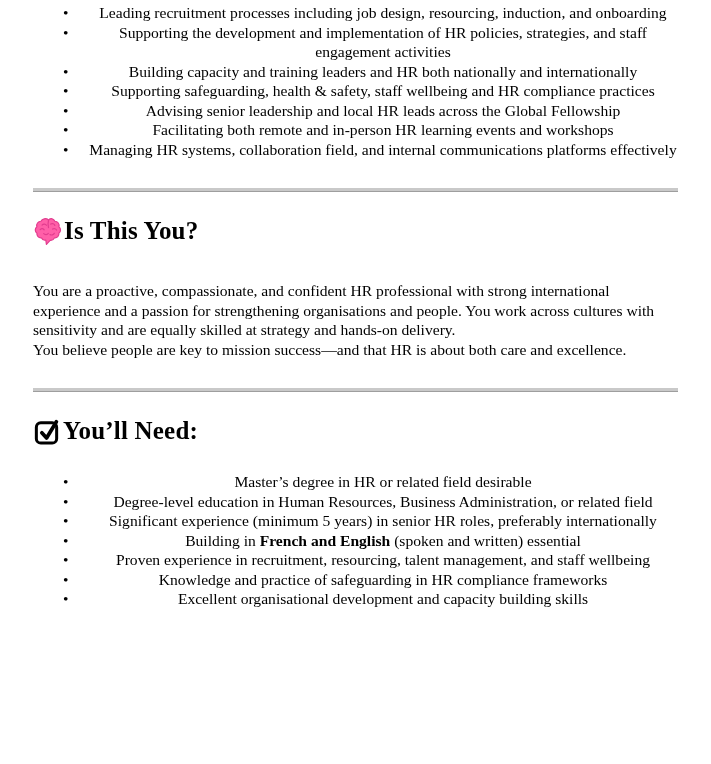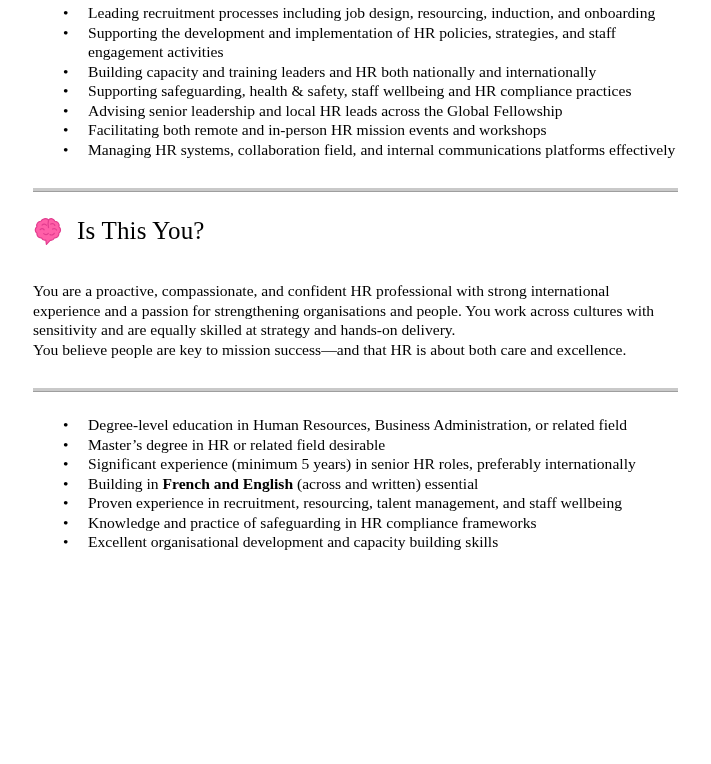--- a/index.html
+++ b/index.html
@@ -20,42 +20,42 @@
   ul.bullet-list {
     margin: 0;
     padding: 0;
     list-style: none;
   }
   ul.bullet-list li {
     position: relative;
     padding-left: 55px;
     font-size: 15.6px;
     line-height: 19.5px;
+    text-align: center;
   }
   ul.bullet-list li::before {
     content: "\2022";
     position: absolute;
     left: 30px;
     top: 0;
     font-size: 15.6px;
     line-height: 19.5px;
   }
   .divider {
     height: 3px;
     margin-top: 29px;
     background: var(--divider_top, #c9c9c9);
     border-bottom: 1px solid var(--divider_bottom, #9e9e9e);
   }
   .section-heading {
     margin: 21px 0 0 0;
     display: flex;
     align-items: center;
-    gap: 13px;
     font-size: 25px;
-    font-weight: normal;
+    font-weight: bold;
     line-height: 36px;
     letter-spacing: 0.2px;
   }
   .heading-icon {
     display: inline-flex;
     flex: 0 0 auto;
   }
   .para {
     margin-top: 32px;
     font-size: 15.6px;
@@ -95,21 +95,21 @@
 <body>
 
 <div class="page">
 
   <ul class="bullet-list">
       <li>Leading recruitment processes including job design, resourcing, induction, and onboarding</li>
       <li>Supporting the development and implementation of HR policies, strategies, and staff engagement activities</li>
       <li>Building capacity and training leaders and HR both nationally and internationally</li>
       <li>Supporting safeguarding, health &amp; safety, staff wellbeing and HR compliance practices</li>
       <li>Advising senior leadership and local HR leads across the Global Fellowship</li>
-      <li>Facilitating both remote and in-person HR mission events and workshops</li>
+      <li>Facilitating both remote and in-person HR learning events and workshops</li>
       <li>Managing HR systems, collaboration field, and internal communications platforms effectively</li>
     </ul>
 
   <div class="divider"></div>
 
   <h2 class="section-heading">
     <span class="heading-icon">
       <svg width="31" height="31" viewBox="0 0 36 36" aria-hidden="true">
         <path class="brain-body" d="M18 4.6 C15.2 2.2 10.6 2.9 9.2 6.1 C5.9 6.3 3.5 9.2 4.5 12.4 C2 14.4 2 18.2 4.6 20 C4.1 23.1 6.6 25.8 9.7 25.4 C10.6 27.4 12.8 28.5 14.9 28 L15.6 32.9 L19.9 28.2 C22 28.5 24.1 27.3 24.9 25.4 C28 25.8 30.5 23.1 30 20 C32.6 18.2 32.6 14.4 30.1 12.4 C31.1 9.2 28.7 6.3 25.4 6.1 C24 2.9 20.8 2.2 18 4.6 Z"></path>
         <g class="brain-lines">
@@ -126,24 +126,33 @@
     <span>Is This You?</span>
   </h2>
 
   <div class="para">
     <div>You are a proactive, compassionate, and confident HR professional with strong international experience and a passion for strengthening organisations and people. You work across cultures with sensitivity and are equally skilled at strategy and hands-on delivery.</div>
     <div>You believe people are key to mission success—and that HR is about both care and excellence.</div>
   </div>
 
   <div class="divider"></div>
 
+  <h2 class="section-heading">
+    <span class="heading-icon">
+      <svg width="30" height="32" viewBox="0 0 34 35" aria-hidden="true">
+        <rect class="cb-box" x="3.8" y="8.2" width="23" height="23" rx="5"></rect>
+        <path class="cb-check" d="M10 19.5 L15.4 25.4 L26.5 7"></path>
+      </svg>
+    </span>
+    <span>You’ll Need:</span>
+  </h2>
 
   <ul class="bullet-list list-requirements">
+      <li>Master’s degree in HR or related field desirable</li>
       <li>Degree-level education in Human Resources, Business Administration, or related field</li>
-      <li>Master’s degree in HR or related field desirable</li>
       <li>Significant experience (minimum 5 years) in senior HR roles, preferably internationally</li>
-      <li><span>Building in </span><b>French and English</b><span> (across and written) essential</span></li>
+      <li><span>Building in </span><b>French and English</b><span> (spoken and written) essential</span></li>
       <li>Proven experience in recruitment, resourcing, talent management, and staff wellbeing</li>
       <li>Knowledge and practice of safeguarding in HR compliance frameworks</li>
       <li>Excellent organisational development and capacity building skills</li>
     </ul>
 
 </div>
 
 </body></html>

